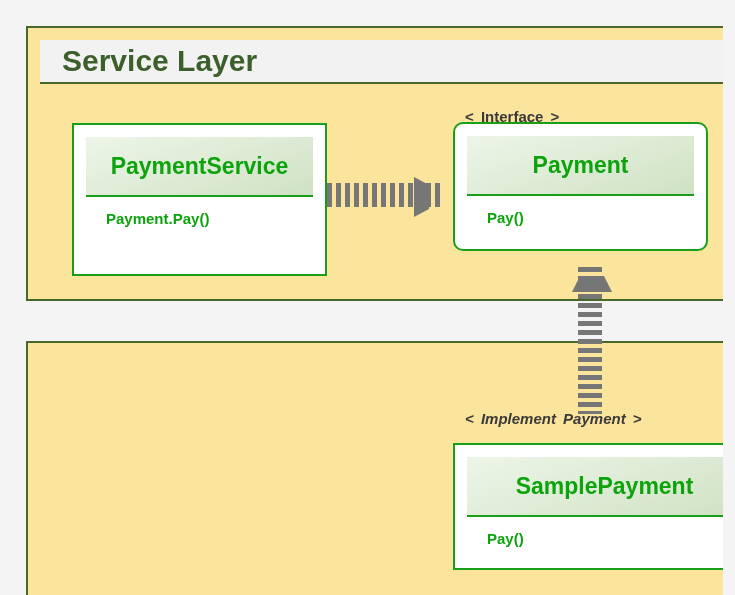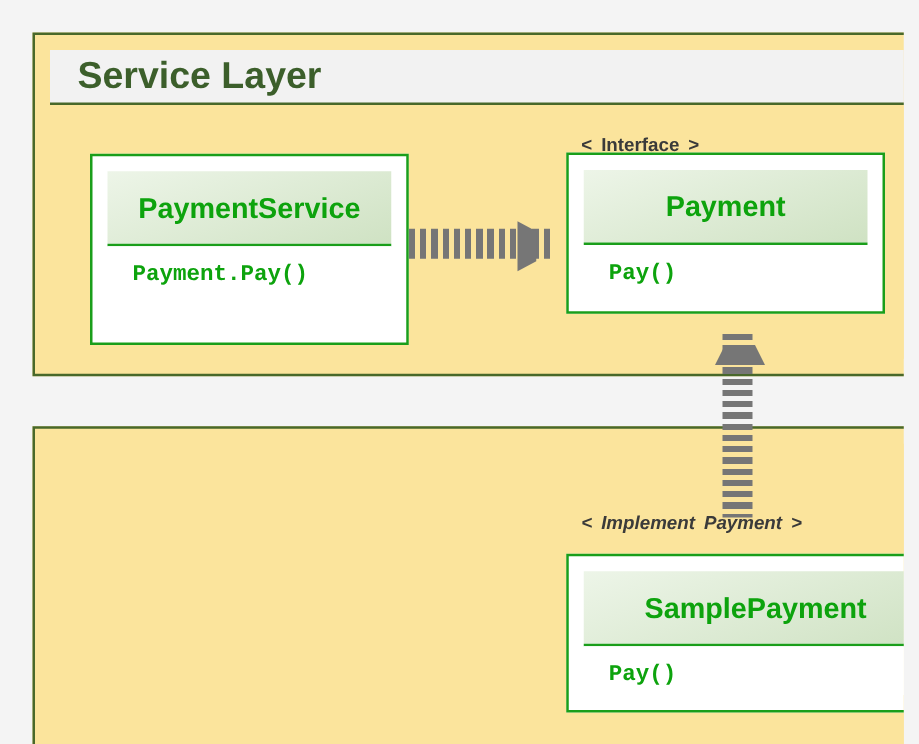--- a/index.html
+++ b/index.html
@@ -66,24 +66,23 @@
     border-bottom:2px solid var(--box-border);
     display:flex;align-items:center;justify-content:center;
   }
   .class-title{
     font-size:23px;font-weight:700;
     color:var(--box-text-green);
     white-space:nowrap;
   }
   .class-body{flex:1;padding:13px 8px 0 8px;background:var(--box-body-bg);}
   .class-member{
-    font-size:18px;font-weight:700;
+    font-size:15px;font-weight:700;
     color:var(--box-text-green);
     white-space:nowrap;
-    font-family:Liberation Mono, monospace;
   }
   
   .stereotype{
     position:absolute;
     text-align:left;
     font-size:15px;font-weight:700;
     color:var(--stereotype-text);
     word-spacing:3px;
     white-space:nowrap;
     z-index:2;
@@ -136,21 +135,21 @@
 
   <div class="class-box" style="left:48px;top:99px;width:255px;height:153px;">
     <div class="class-header">
       <span class="class-title">PaymentService</span>
     </div>
     <div class="class-body">
       <span class="class-member">Payment.Pay()</span>
     </div>
   </div>
 
-  <div class="class-box" style="left:429px;top:98px;width:255px;height:129px;">
+  <div class="class-box" style="left:429px;top:98px;width:255px;height:129px;border-radius:10px;">
     <div class="class-header">
       <span class="class-title">Payment</span>
     </div>
     <div class="class-body">
       <span class="class-member">Pay()</span>
     </div>
   </div>
 
   <div class="class-box" style="left:429px;top:419px;width:303px;height:127px;">
     <div class="class-header">

